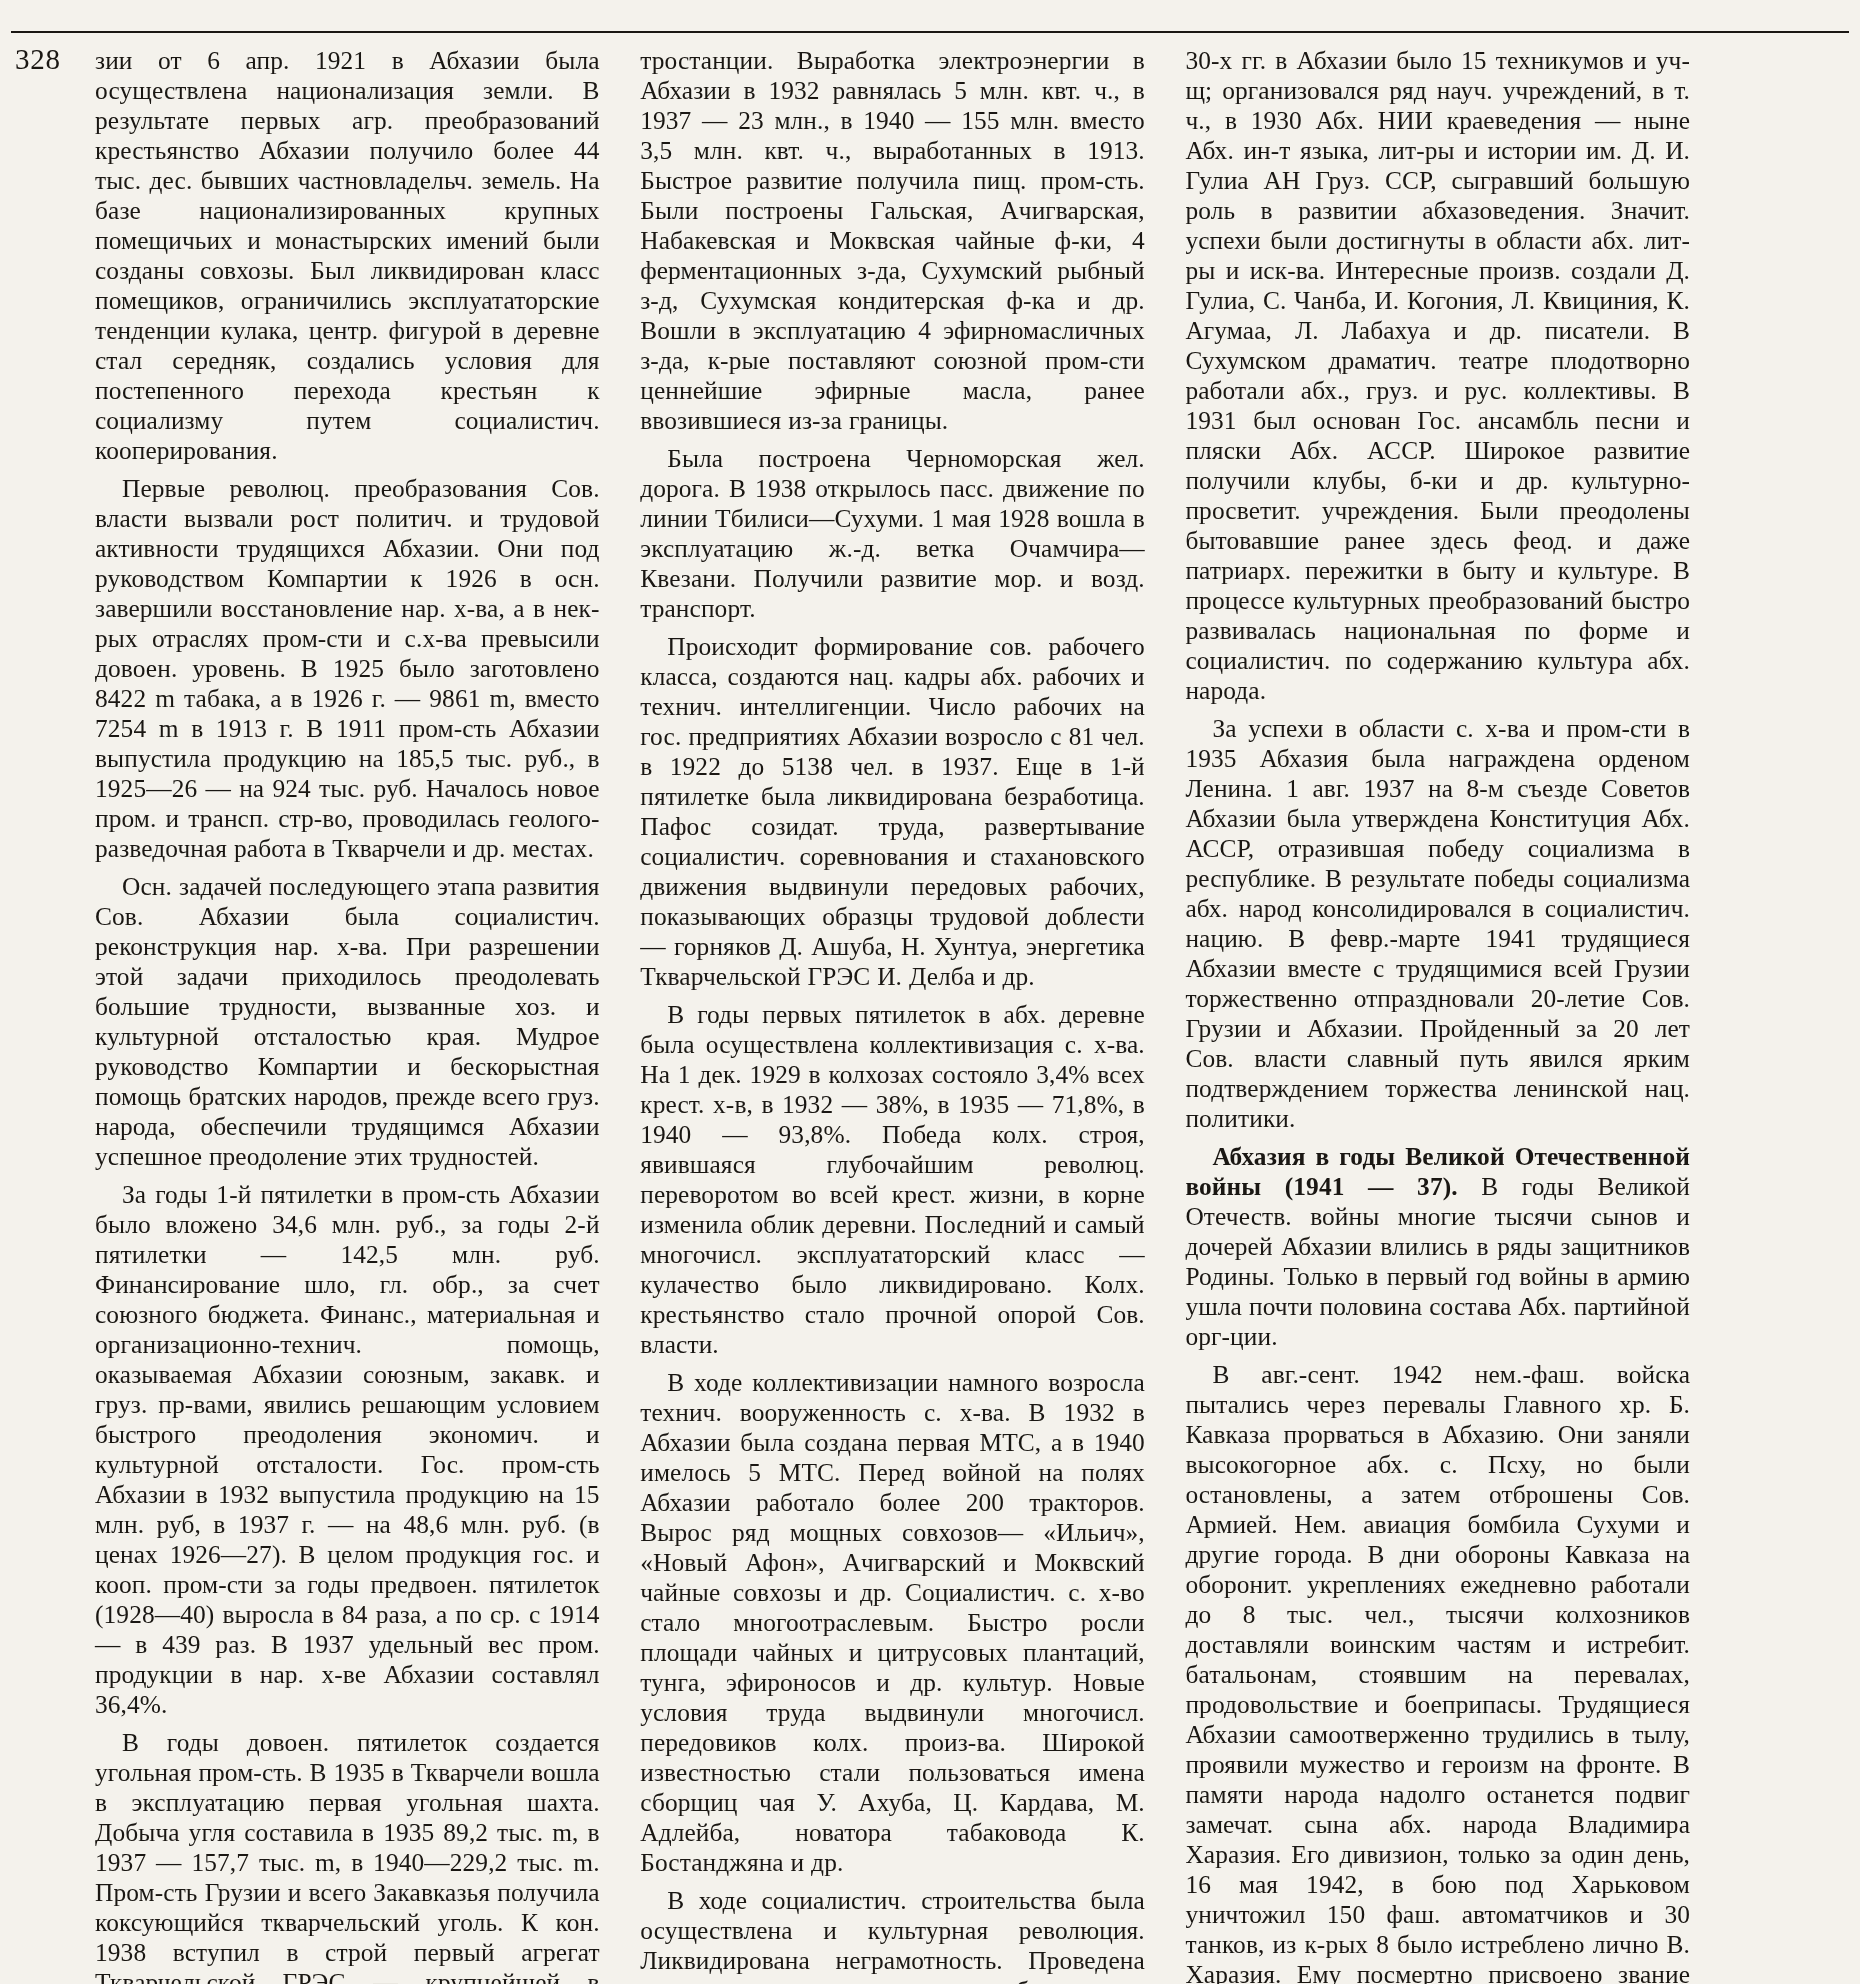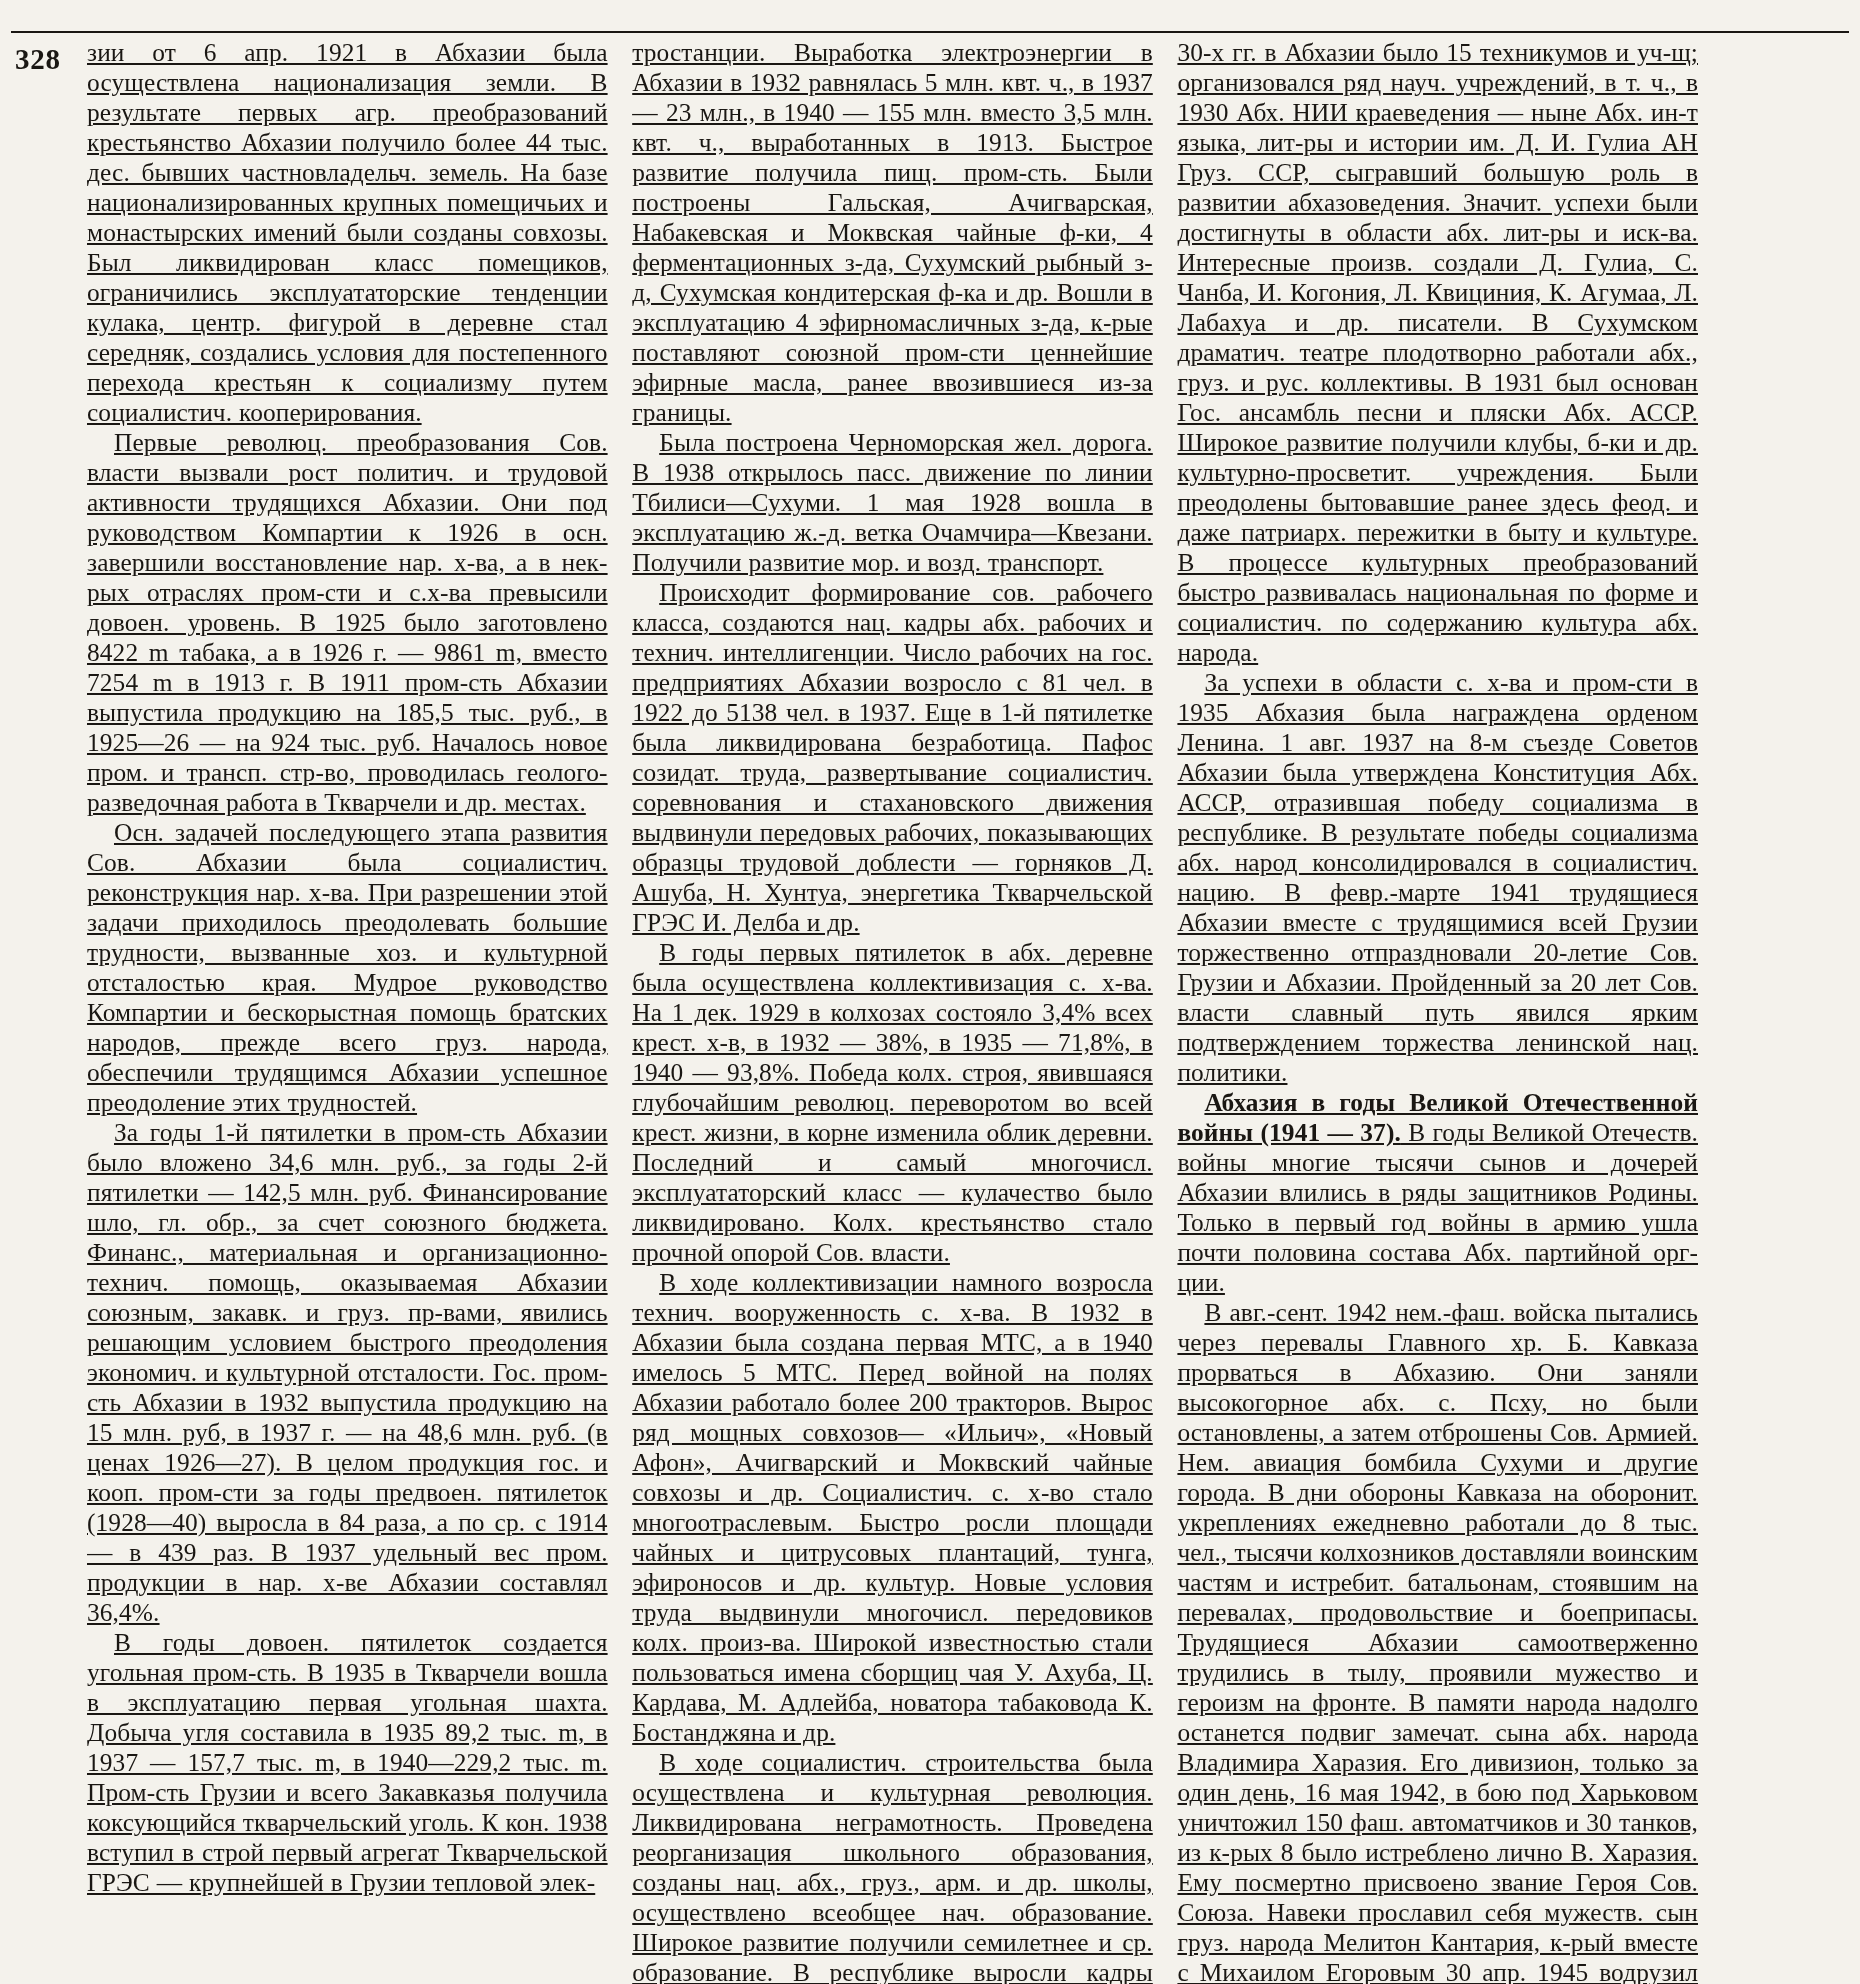--- a/index.html
+++ b/index.html
@@ -18,21 +18,21 @@
     right: 11px;
     top: 31px;
     height: 2.4px;
     background: #1a1713;
   }
   .page-number {
     position: absolute;
     left: 15px;
     top: 43px;
     font-size: 29px;
-    font-weight: bold;
+    font-weight: normal;
     letter-spacing: 0.8px;
   }
   .columns {
     position: absolute;
     left: 87px;
     top: 37px;
     right: 162px;
     bottom: 11px;
     display: flex;
     gap: 24.6px;
@@ -42,21 +42,21 @@
     flex: 1 1 0;
     min-width: 0;
     font-size: 25.4px;
     line-height: 30px;
     text-align: justify;
     hyphens: auto;
     -webkit-hyphens: auto;
     word-spacing: 0.4px;
     letter-spacing: 0.1px;
   }
-  .col p { margin: 0; text-indent: 27px; text-decoration: underline; }
+  .col p { margin: 8px; text-indent: 27px; }
   .col p.cont { text-indent: 0; }
   .col b { font-weight: bold; }
 </style>
 </head>
 <body>
 
 <div class="page">
 
   <div class="top-rule"></div>
 

